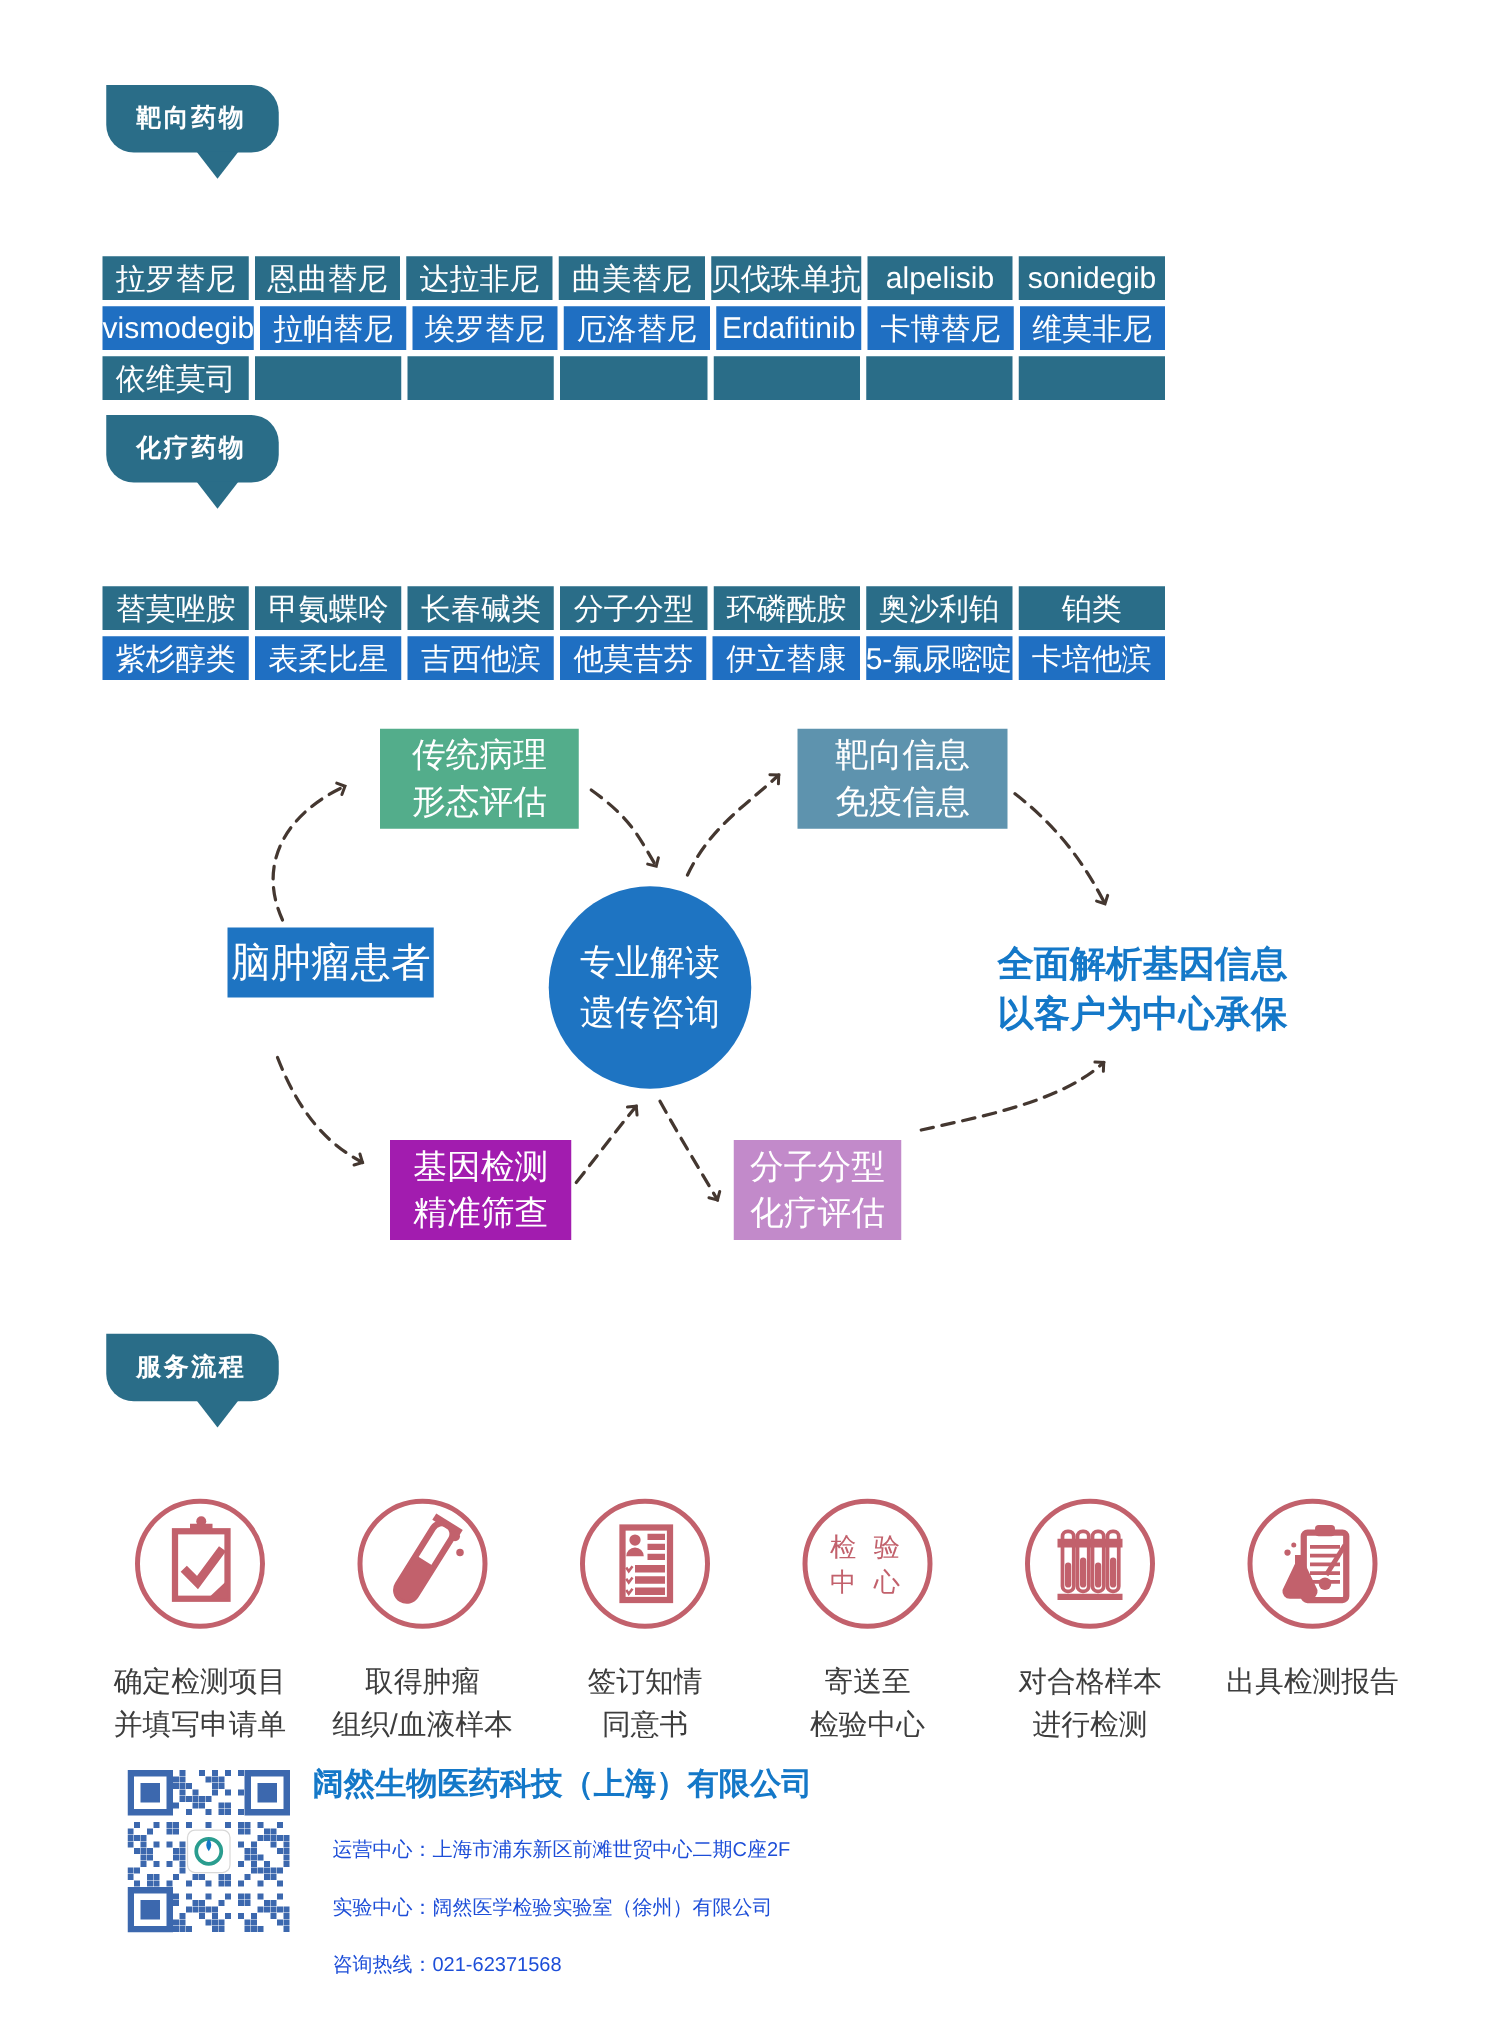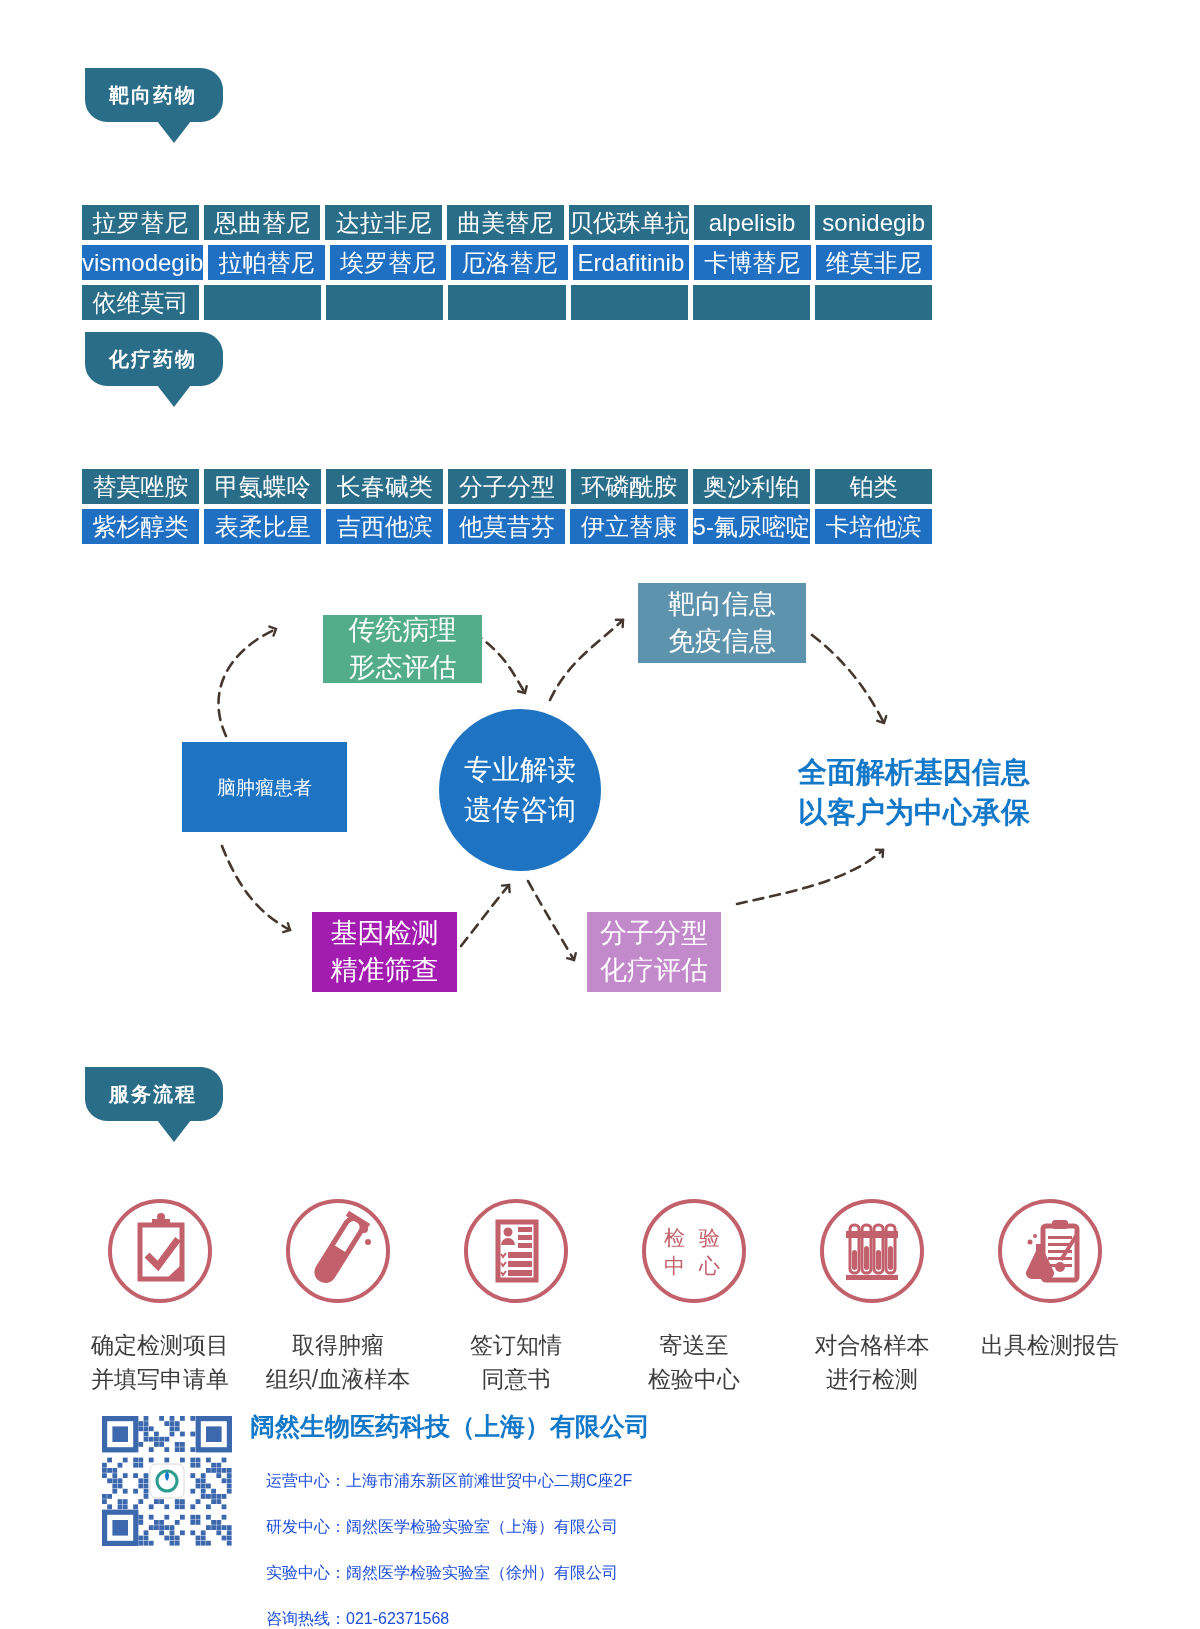--- a/index.html
+++ b/index.html
@@ -118,31 +118,31 @@
     <path class="dash" d="M226,736 C205,690 230,650 276,629" marker-end="url(#arw)"></path>
     <path class="dash" d="M473,632 C505,655 510,668 525,693" marker-end="url(#arw)"></path>
     <path class="dash" d="M550,700 C568,662 596,645 623,620" marker-end="url(#arw)"></path>
     <path class="dash" d="M812,635 C848,663 868,692 884,723" marker-end="url(#arw)"></path>
     <path class="dash" d="M222,846 C240,892 262,915 290,930" marker-end="url(#arw)"></path>
     <path class="dash" d="M461,946 C480,922 494,903 509,885" marker-end="url(#arw)"></path>
     <path class="dash" d="M528,881 C544,910 560,936 574,960" marker-end="url(#arw)"></path>
     <path class="dash" d="M737,904 C785,893 848,882 883,850" marker-end="url(#arw)"></path>
   </svg>
 
-  <div class="dbox d-green" style="left:323px;top:583px;width:159px;height:68px;margin-top:32px;">
+  <div class="dbox d-green" style="left:304px;top:583px;width:159px;height:80px;">
     <span>传统病理</span>
     <span>形态评估</span>
   </div>
 
   <div class="dbox d-steel" style="left:638px;top:583px;width:168px;height:80px;">
     <span>靶向信息</span>
     <span>免疫信息</span>
   </div>
 
-  <div class="dbox d-blue" style="left:182px;top:742px;width:165px;height:90px;font-size:19px;">
+  <div class="dbox d-blue" style="left:182px;top:742px;width:165px;height:56px;font-size:32px;">
     <span>脑肿瘤患者</span>
   </div>
 
   <div class="dbox d-blue d-circle" style="left:439px;top:709px;width:162px;height:162px;">
     <span>专业解读</span>
     <span>遗传咨询</span>
   </div>
 
   <div class="dbox d-orange" style="left:312px;top:912px;width:145px;height:80px;">
     <span>基因检测</span>
@@ -468,18 +468,17 @@
         <rect x="5.2" y="98.8" width="26" height="26" fill="#fff"></rect>
         <rect x="10.4" y="104" width="15.600000000000001" height="15.600000000000001" fill="#3c68ae"></rect>
         <rect x="48" y="48" width="34" height="34" rx="6" fill="#fff" stroke="#d8d8d8"></rect>
         <circle cx="65" cy="65" r="10" fill="none" stroke="#2a9d8f" stroke-width="3"></circle>
         <path d="M65,55 q4,5 0,10 q-4,-5 0,-10" fill="#1478c8"></path>
       </svg></div>
 
   <div class="footer-text">
     <p class="company">阔然生物医药科技（上海）有限公司</p>
     <p class="finfo">运营中心：上海市浦东新区前滩世贸中心二期C座2F</p>
-    <p class="finfo">研发中心：阔然医学检验实验室（上海）有限公司</p>
     <p class="finfo">实验中心：阔然医学检验实验室（徐州）有限公司</p>
     <p class="finfo">咨询热线：021-62371568</p>
   </div>
 
 </div>
 
 </body></html>

